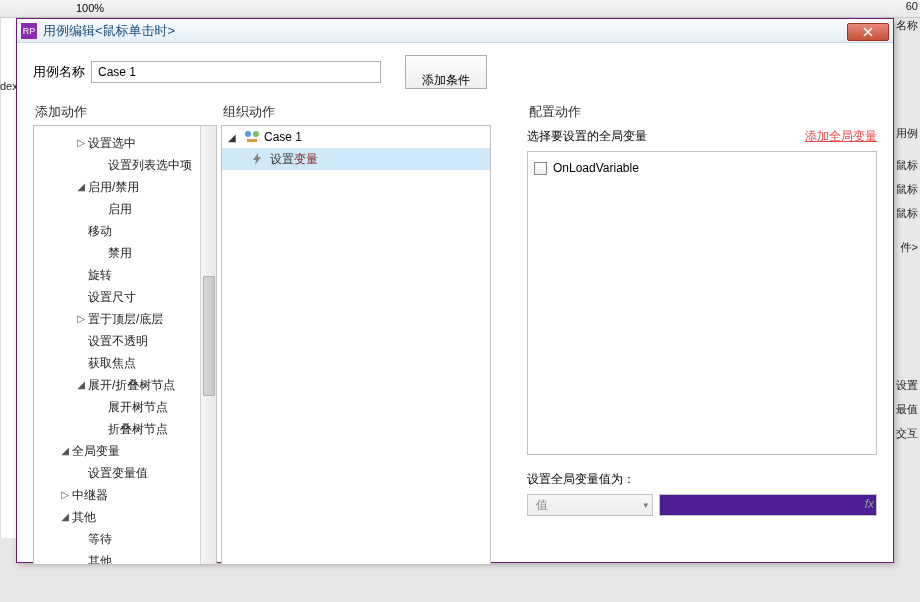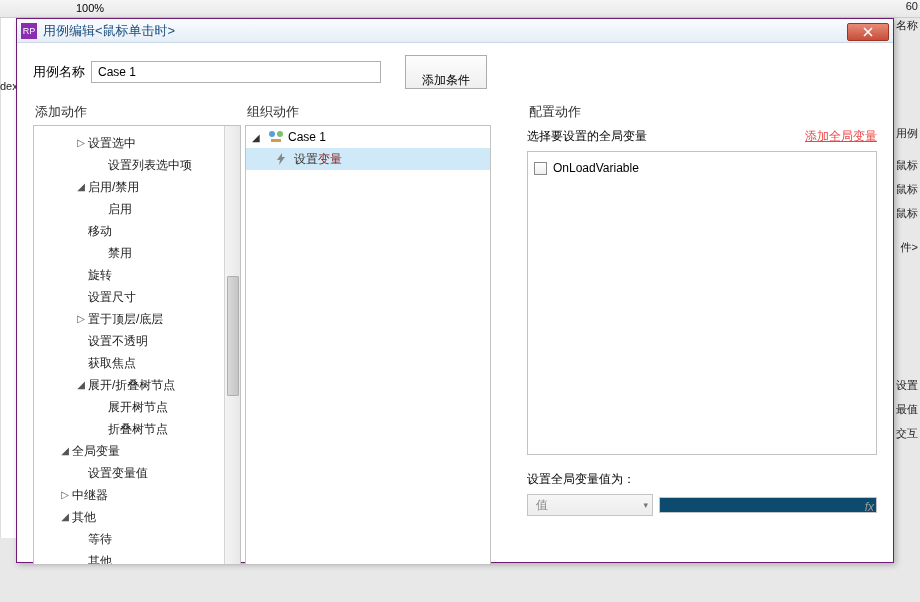--- a/index.html
+++ b/index.html
@@ -68,22 +68,22 @@
       margin-left: 18px;
       height: 24px; padding: 16px 16px;
       background: linear-gradient(#fdfdfd, #efefef);
       border: 1px solid #acacac;
       cursor: pointer;
       font-size: 12px;
     }
 
     .columns { display: flex; gap: 0; }
     .col { display: flex; flex-direction: column; }
-    .col-1 { width: 208px; justify-content: center; }
-    .col-2 { width: 246px; margin-left: 4px; }
+    .col-1 { width: 184px; justify-content: center; }
+    .col-2 { width: 270px; margin-left: 4px; }
     .col-3 { flex: 1; margin-left: 36px; }
     .section-heading { font-size: 13px; margin-bottom: 4px; color: #333; padding-left: 2px; }
 
     .panel-1 {
       height: 440px;
       border: 1px solid #c2c2c2;
       background: #fff;
       position: relative;
       overflow: hidden;
     }
@@ -137,22 +137,22 @@
     .val-row { display: flex; align-items: center; gap: 6px; }
     .dropdown {
       width: 126px; height: 22px;
       border: 1px solid #c4c4c4;
       background: linear-gradient(#f6f6f6, #ececec);
       display: flex; align-items: center; justify-content: space-between;
       padding: 0 4px 0 8px; color: #888;
     }
     .dd-arrow { font-size: 9px; color: #777; }
     .fx-input {
-      flex: 1; height: 16px; border: 1px solid #c4c4c4;
-      background: #0c4a6e; position: relative;
+      flex: 1; height: 22px; border: 1px solid #c4c4c4;
+      background: #4c1d95; position: relative;
     }
     .fx-badge {
       position: absolute; right: 2px; top: 2px;
       font-style: italic; font-size: 12px; color: #9a9a9a;
     }
 
     .bg-left-tab { position: absolute; top: 80px; left: 0; width: 16px; font-size: 11px; color: #222; }
   </style>
 </head>
 <body>

